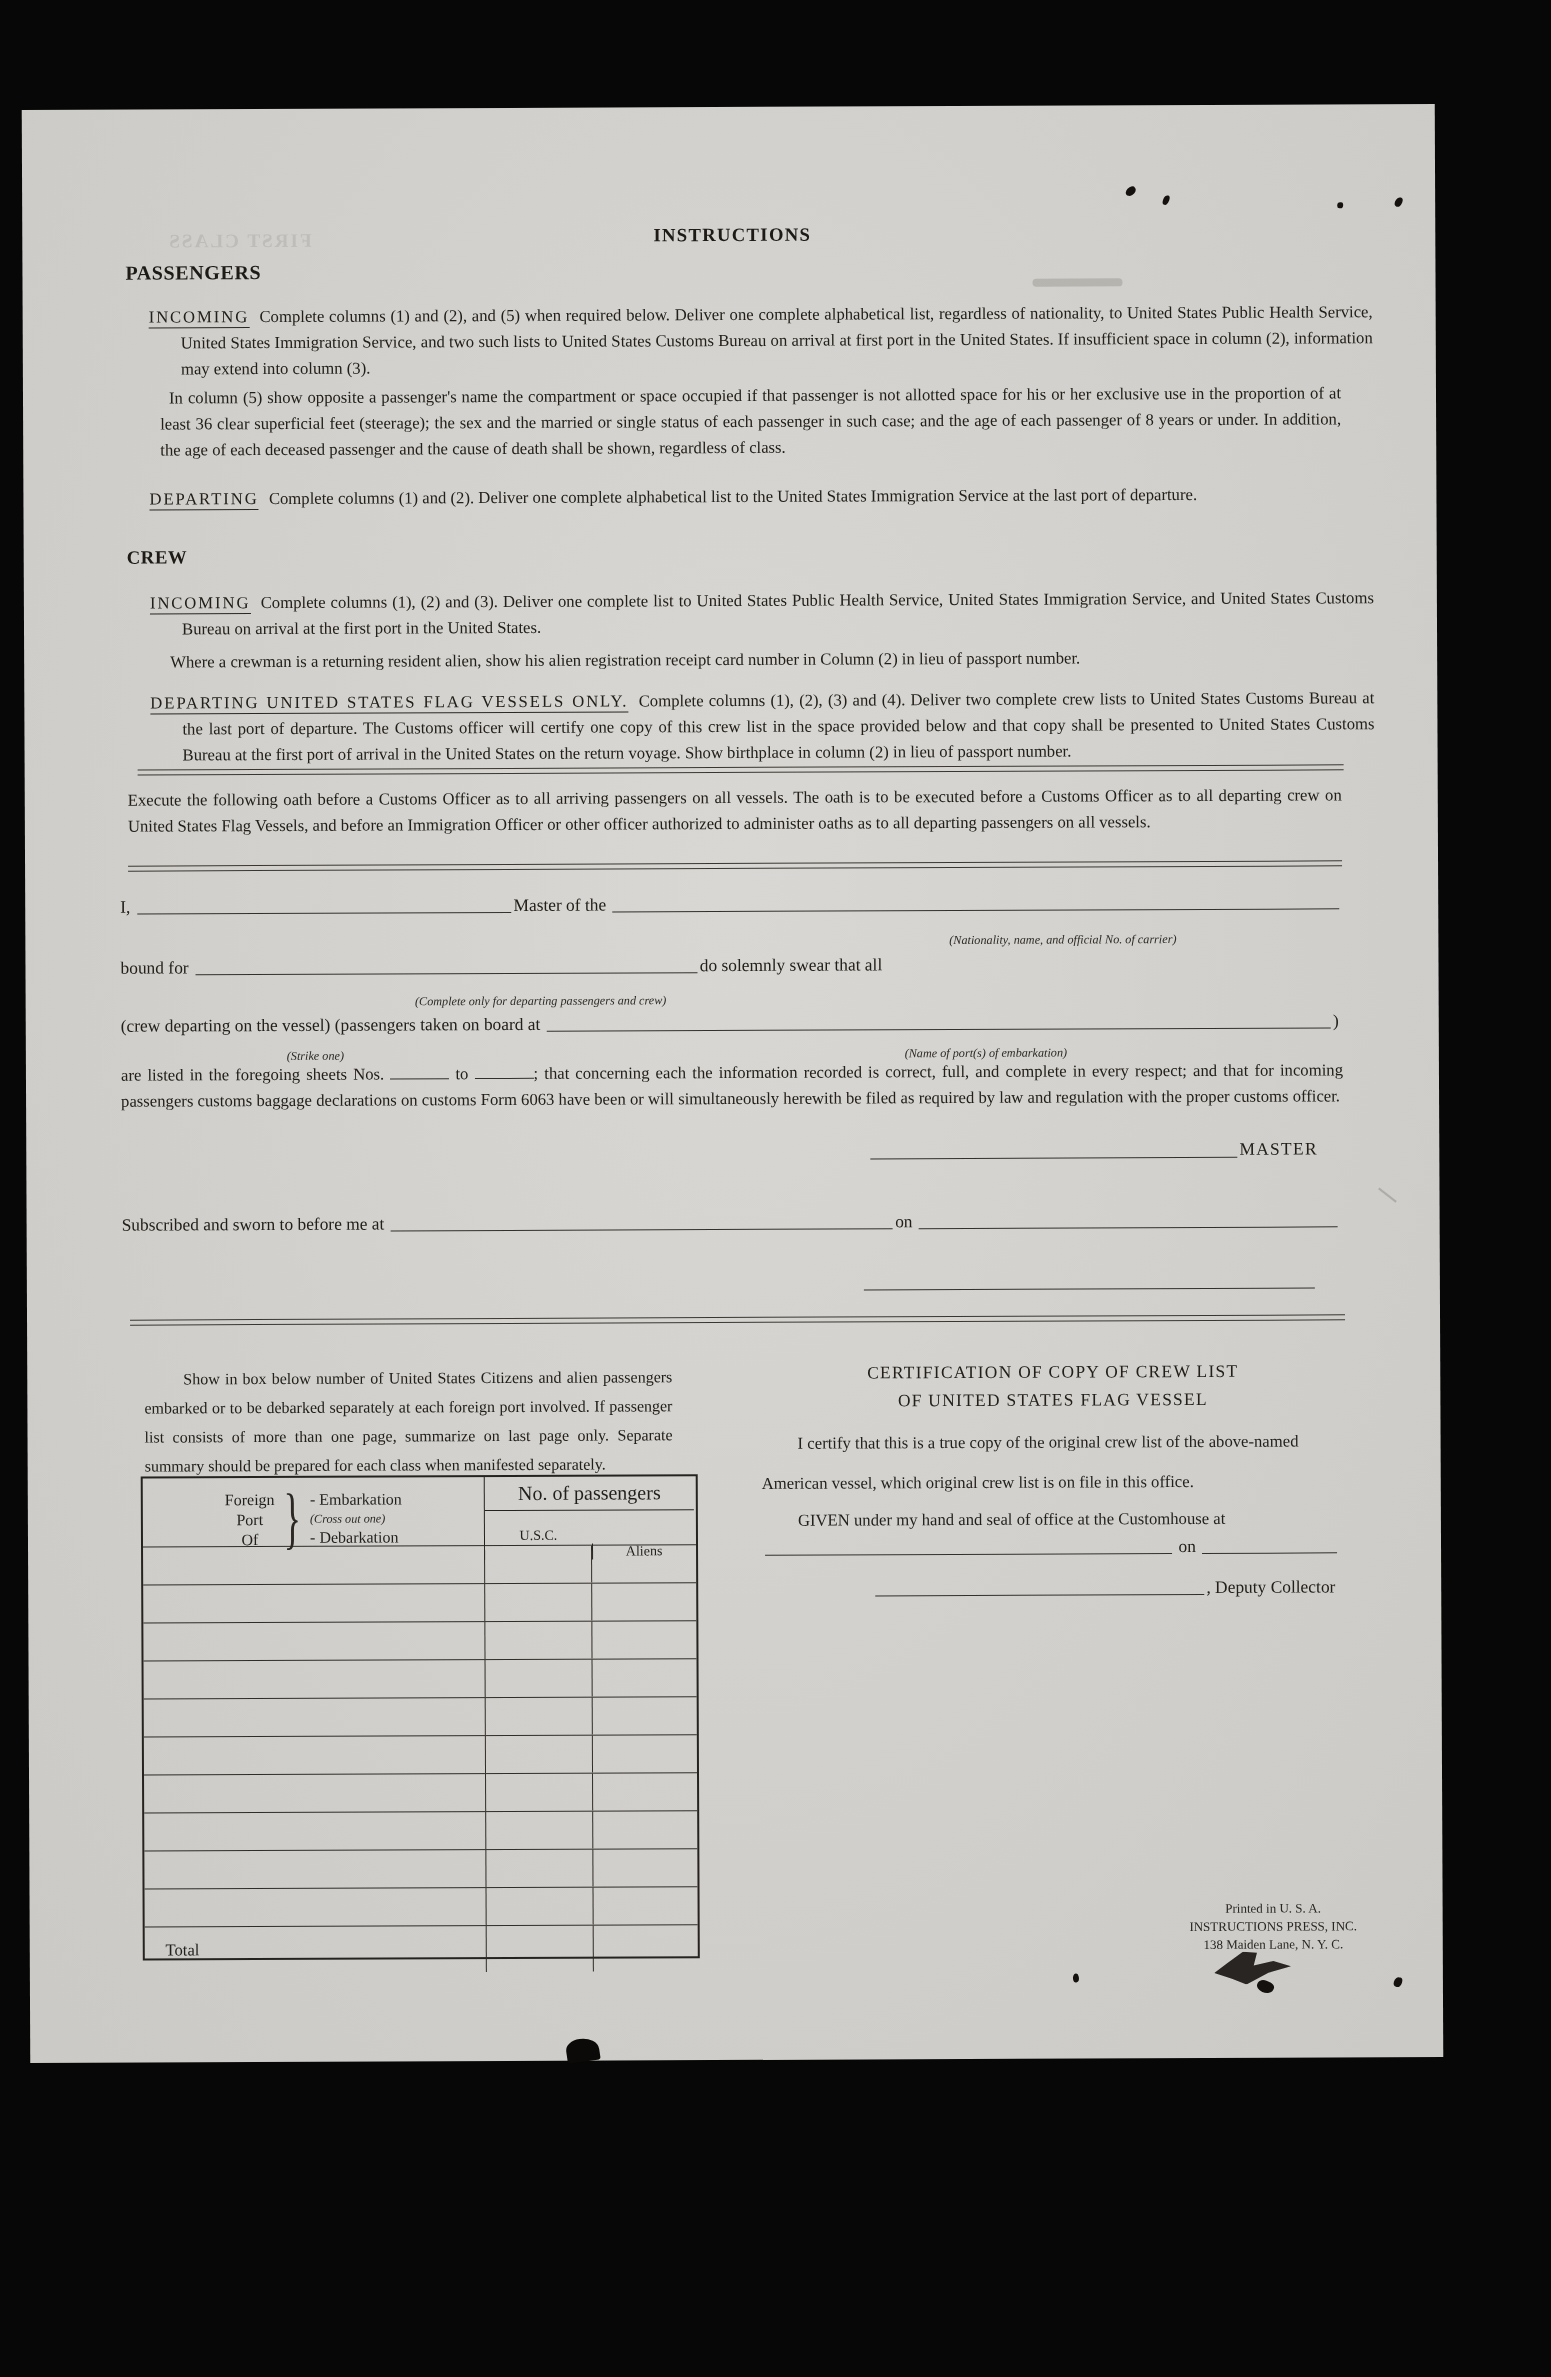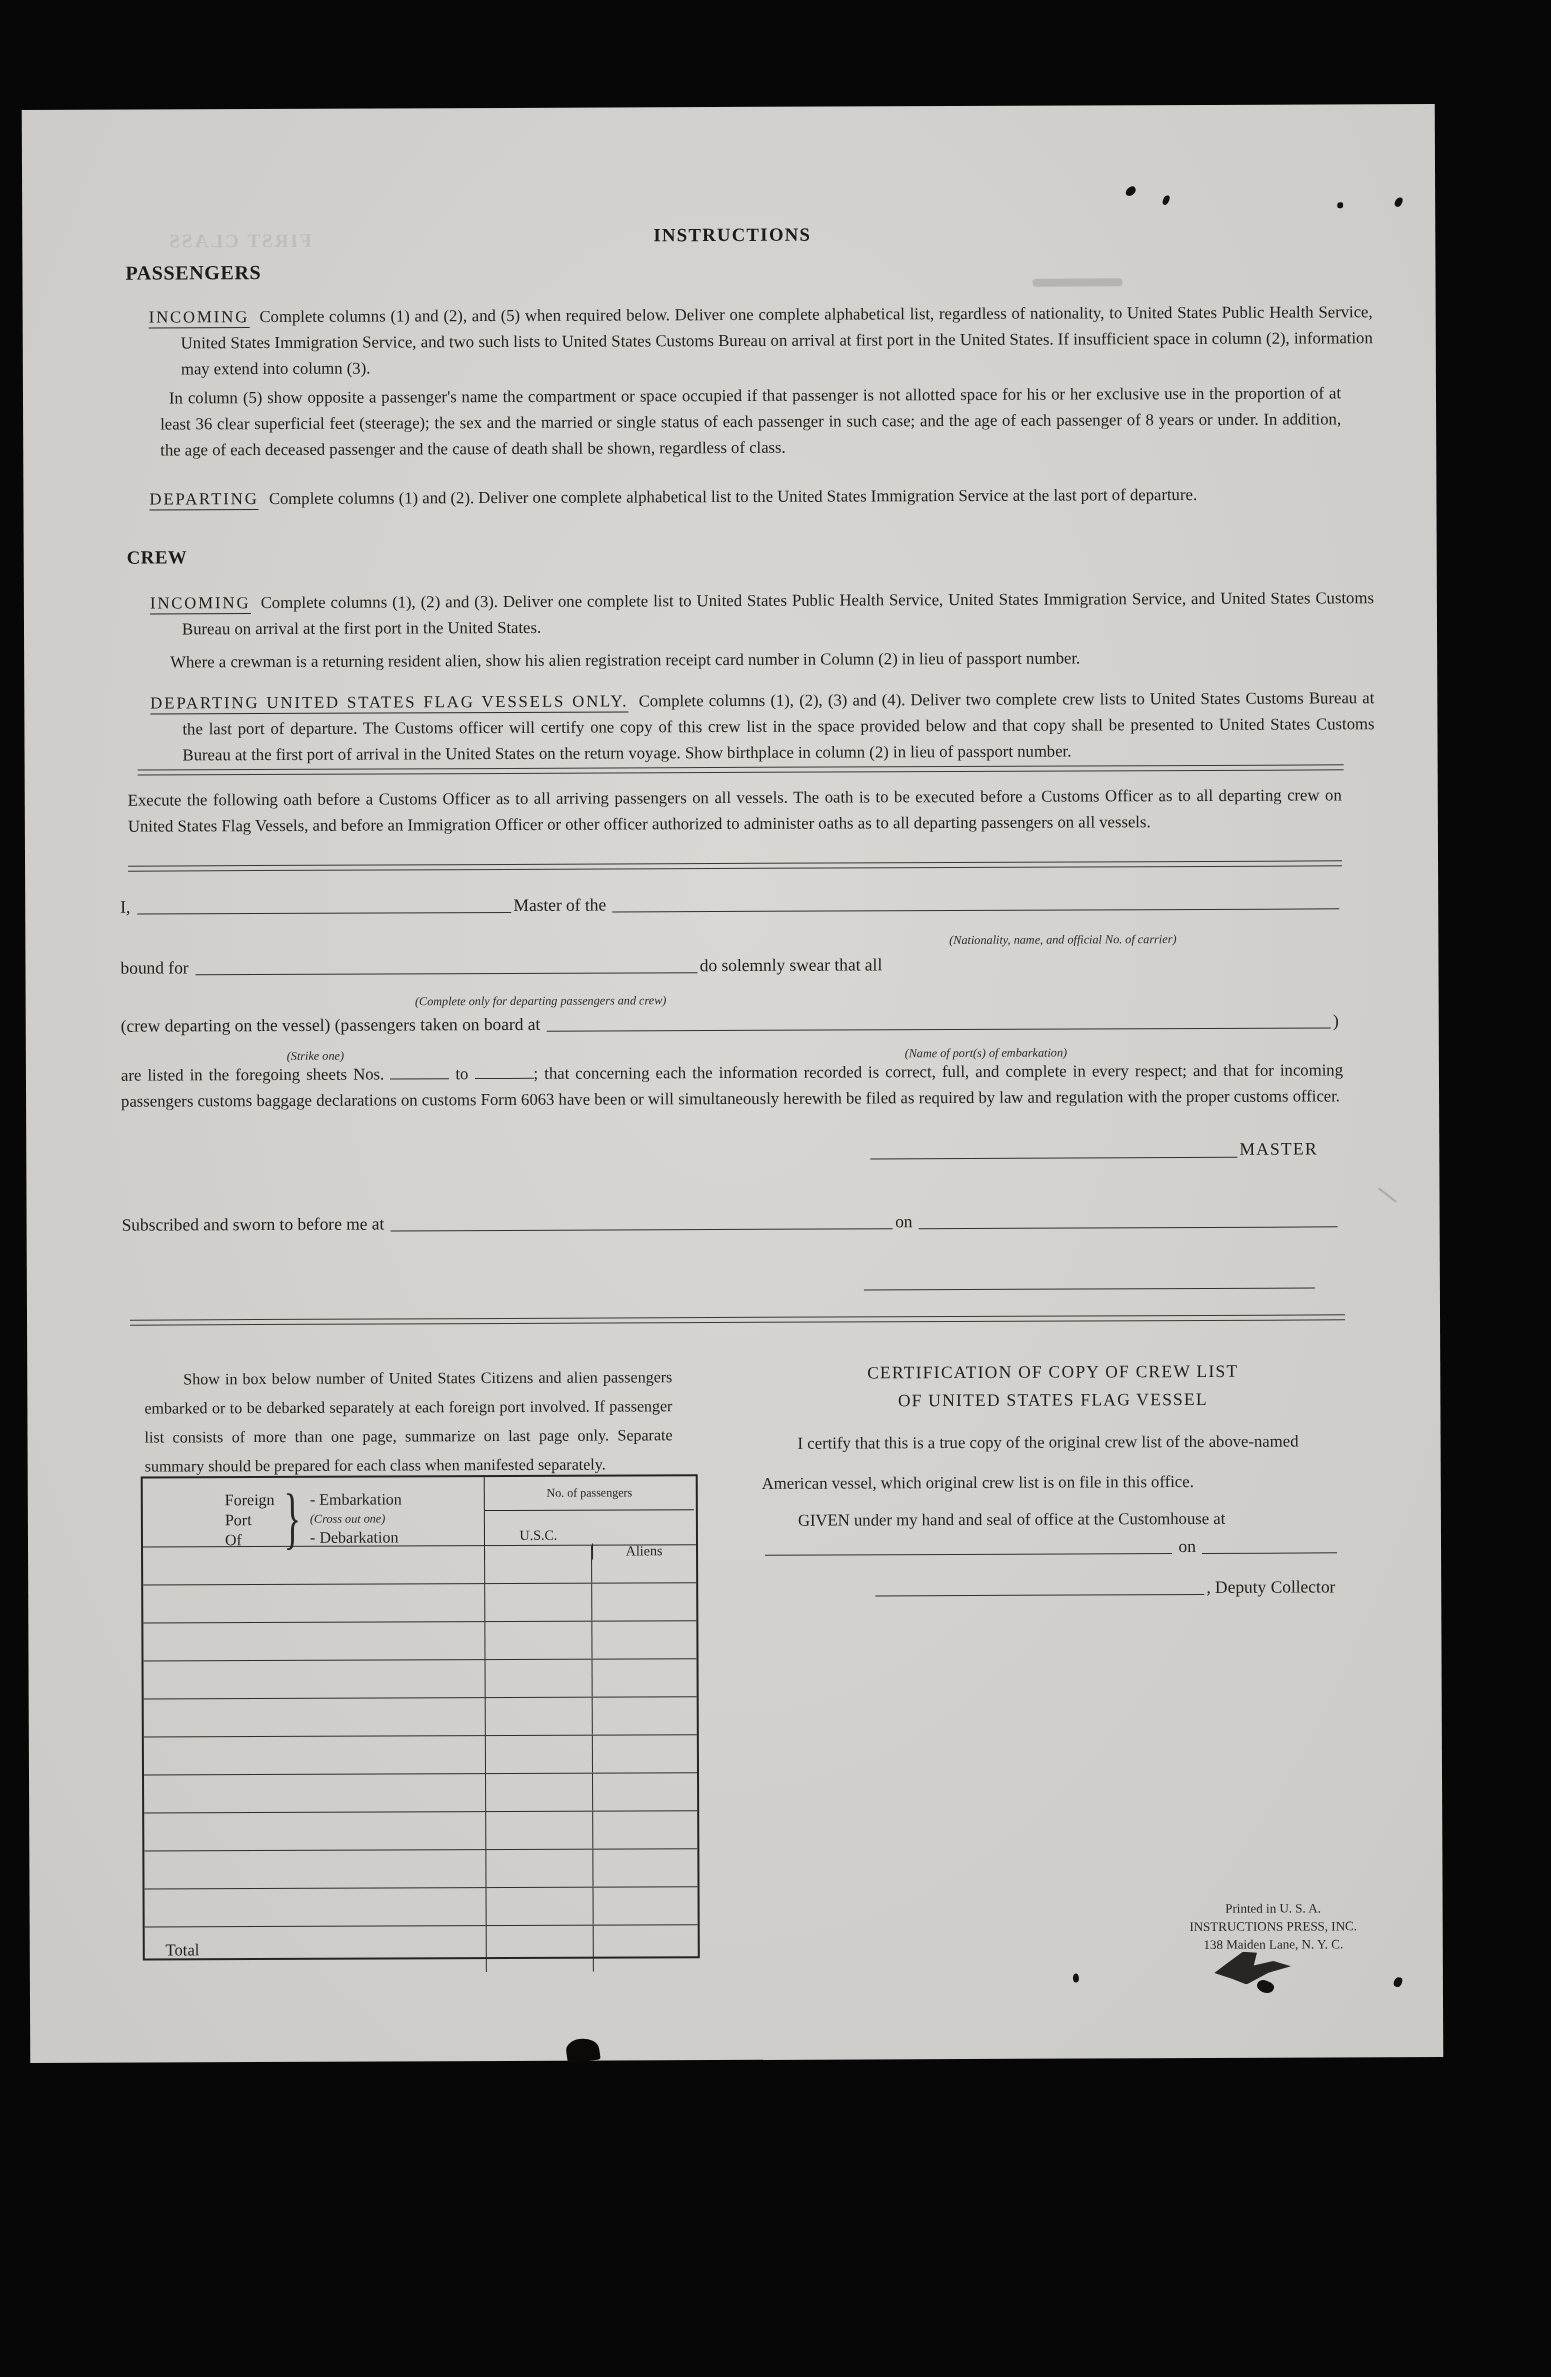--- a/index.html
+++ b/index.html
@@ -24,25 +24,25 @@
   .fl .txt{padding:0 3.9px 0 0;}
   .blank{display:inline-block;border-bottom:1.9px solid #33302a;height:16.7px;vertical-align:baseline;}
   .fl .blank{flex:0 0 auto;margin:0 2.6px 3.2px 2.6px;}
   .grow{flex:1 1 auto !important;}
   .rule2x{height:3.9px;border-top:1.9px solid #3a362f;border-bottom:1.9px solid #3a362f;}
   .heading{font-weight:700;color:#1e1b17;}
   
   #sumtable{left:113px;top:1367px;width:557px;height:484px;border:2.6px solid #26231f;box-sizing:border-box;background:transparent;}
   .thead{display:grid;grid-template-columns:341px 210px;height:68px;}
   .thead .pcell{display:flex;align-items:center;justify-content:center;gap:9px;}
-  .pstack{display:flex;flex-direction:column;align-items:flex-start;font-size:16px;line-height:20px;}
+  .pstack{display:flex;flex-direction:column;align-items:center;font-size:16px;line-height:20px;}
   .brace{font-size:36px;transform:scaleY(1.9);font-weight:300;color:#2b2722;margin-top:-2.6px;}
   .estack{display:flex;flex-direction:column;align-items:flex-start;font-size:16px;line-height:18.7px;}
   .ncell{border-left:1.9px solid #26231f;display:flex;flex-direction:column;}
-  .ncell .ntitle{height:33px;display:flex;align-items:center;justify-content:center;font-size:12px;border-bottom:1.3px solid #26231f;text-align:center;}
+  .ncell .ntitle{height:33px;display:flex;align-items:center;justify-content:center;font-size:20px;border-bottom:1.3px solid #26231f;text-align:center;}
   .subcols{flex:1;display:grid;grid-template-columns:107px 103px;}
   .subcols div{display:flex;align-items:center;justify-content:center;font-size:14px;}
   .subcols div+div{border-left:1.3px solid #26231f;margin-top:33px;}
   .srow{display:grid;grid-template-columns:341px 107px 103px;height:37px;border-top:1.3px solid #302c26;}
   .srow>div+div{border-left:1.3px solid #302c26;}
   .trow{display:grid;grid-template-columns:341px 107px 103px;height:46px;border-top:1.3px solid #302c26;}
   .trow>div+div{border-left:1.3px solid #302c26;}
   .trow .tl{display:flex;align-items:center;padding-left:20.6px;font-size:16.7px;}
   
   .speck{position:absolute;background:#14110e;border-radius:60% 40% 55% 45%;}

